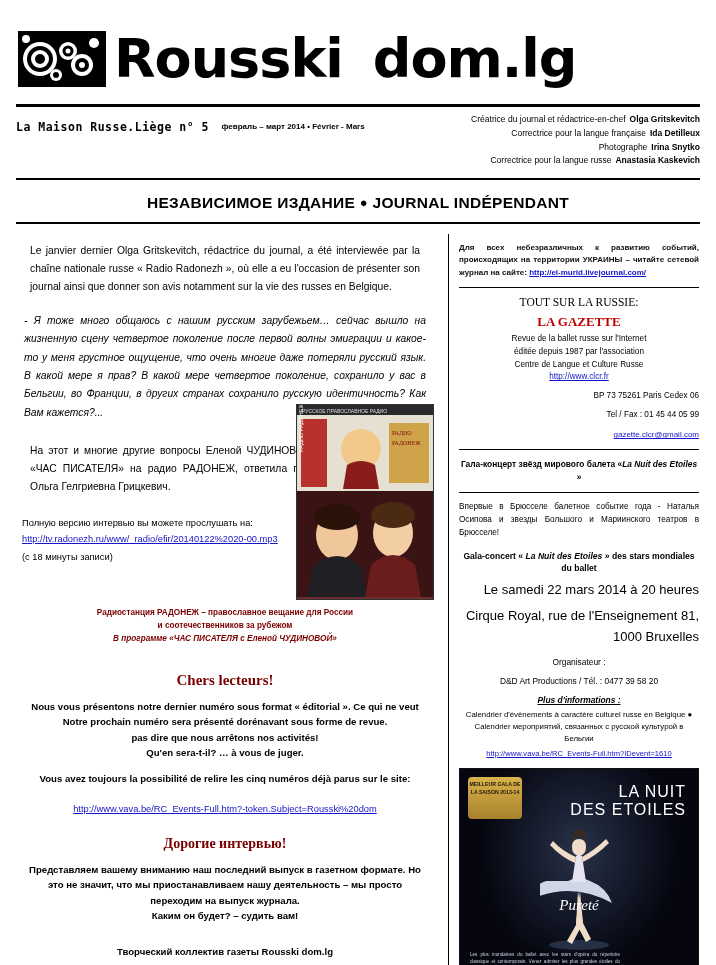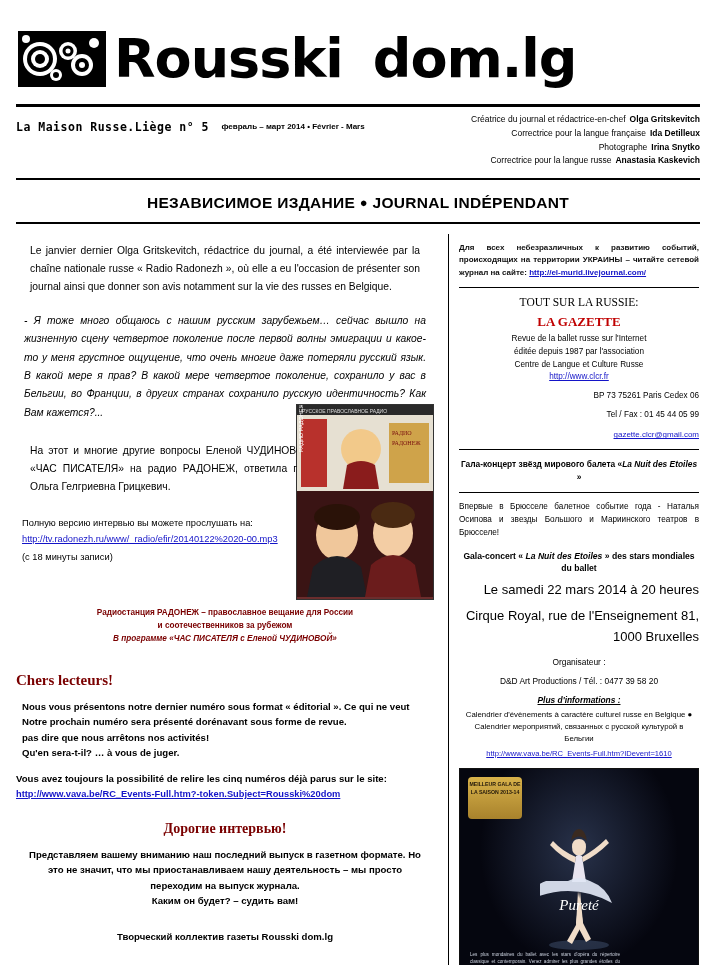--- a/index.html
+++ b/index.html
@@ -183,20 +183,21 @@
     font-size: 8.2px;
     font-weight: bold;
     color: #7a0000;
     text-align: center;
     line-height: 1.6;
     margin: 10px 4px 0 4px;
   }
   .radio-caption .it { font-style: italic; }
 
   .chers {
+    text-align: center;
     margin-top: 26px;
   }
   .chers-title {
     font-family: "Liberation Serif", serif;
     font-weight: bold;
     font-size: 15px;
     color: #7a0000;
     margin-bottom: 10px;
   }
   .chers-body {
@@ -206,25 +207,25 @@
     color: #000;
     margin: 0 6px;
   }
   .chers-link-label {
     font-size: 9.6px;
     font-weight: bold;
     margin-top: 12px;
   }
   .chers-link {
     font-size: 9.3px;
-    font-weight: bold;
+    font-weight: normal;
     color: #1414c8;
     text-decoration: underline;
     display: block;
-    margin-top: 5px;
+    margin-top: 20px;
     word-break: break-all;
   }
   .dear-title {
     font-family: "Liberation Serif", serif;
     font-weight: bold;
     font-size: 14px;
     color: #7a0000;
     text-align: center;
     margin-top: 22px;
     margin-bottom: 10px;
@@ -590,20 +591,24 @@
       <div class="organiser">Organisateur :</div>
       <div class="organiser">D&amp;D Art Productions / Tél. : 0477 39 58 20</div>
 
       <div class="infos-title">Plus d'informations :</div>
       <div class="infos-body">Calendrier d'évènements à caractère culturel russe en Belgique  ● Calendrier  мероприятий, связанных с русской культурой в Бельгии</div>
       <a class="link infos-link" href="#">http://www.vava.be/RC_Events-Full.htm?IDevent=1610</a>
 
       <div class="poster">
         <div class="spot"></div>
         <div class="poster-badge">MEILLEUR GALA DE LA SAISON 2013-14</div>
+        <div class="poster-title">
+          <div>LA NUIT</div>
+          <div>DES ETOILES</div>
+        </div>
         <div class="dancer">
           <svg width="78" height="130" viewBox="0 0 78 130">
             <ellipse cx="39" cy="124" rx="30" ry="5" fill="rgba(120,150,200,0.25)"></ellipse>
             <path d="M39 18 q7 0 7 8 q0 8 -7 9 q-7 -1 -7 -9 q0 -8 7 -8z" fill="#f0dcc8"></path>
             <path d="M31 20 q8 -9 16 0 q-2 -12 -8 -12 q-6 0 -8 12z" fill="#3a2a20"></path>
             <path d="M36 35 q3 -2 6 0 l4 26 h-14 z" fill="#e8e4ef"></path>
             <path d="M28 60 q11 -6 22 0 q16 6 22 22 q-22 -12 -44 -12 q-22 0 -44 12 q6 -16 22 -22z" fill="#dfe6f4" opacity="0.92"></path>
             <path d="M40 70 l3 32 l8 16 l-5 3 l-10 -19z" fill="#f0dcc8"></path>
             <path d="M38 70 l-2 34 l-9 16 l5 3 l11 -21z" fill="#f0dcc8"></path>
             <path d="M42 36 q14 -8 24 -18 l3 4 q-12 12 -26 19z" fill="#f0dcc8"></path>

